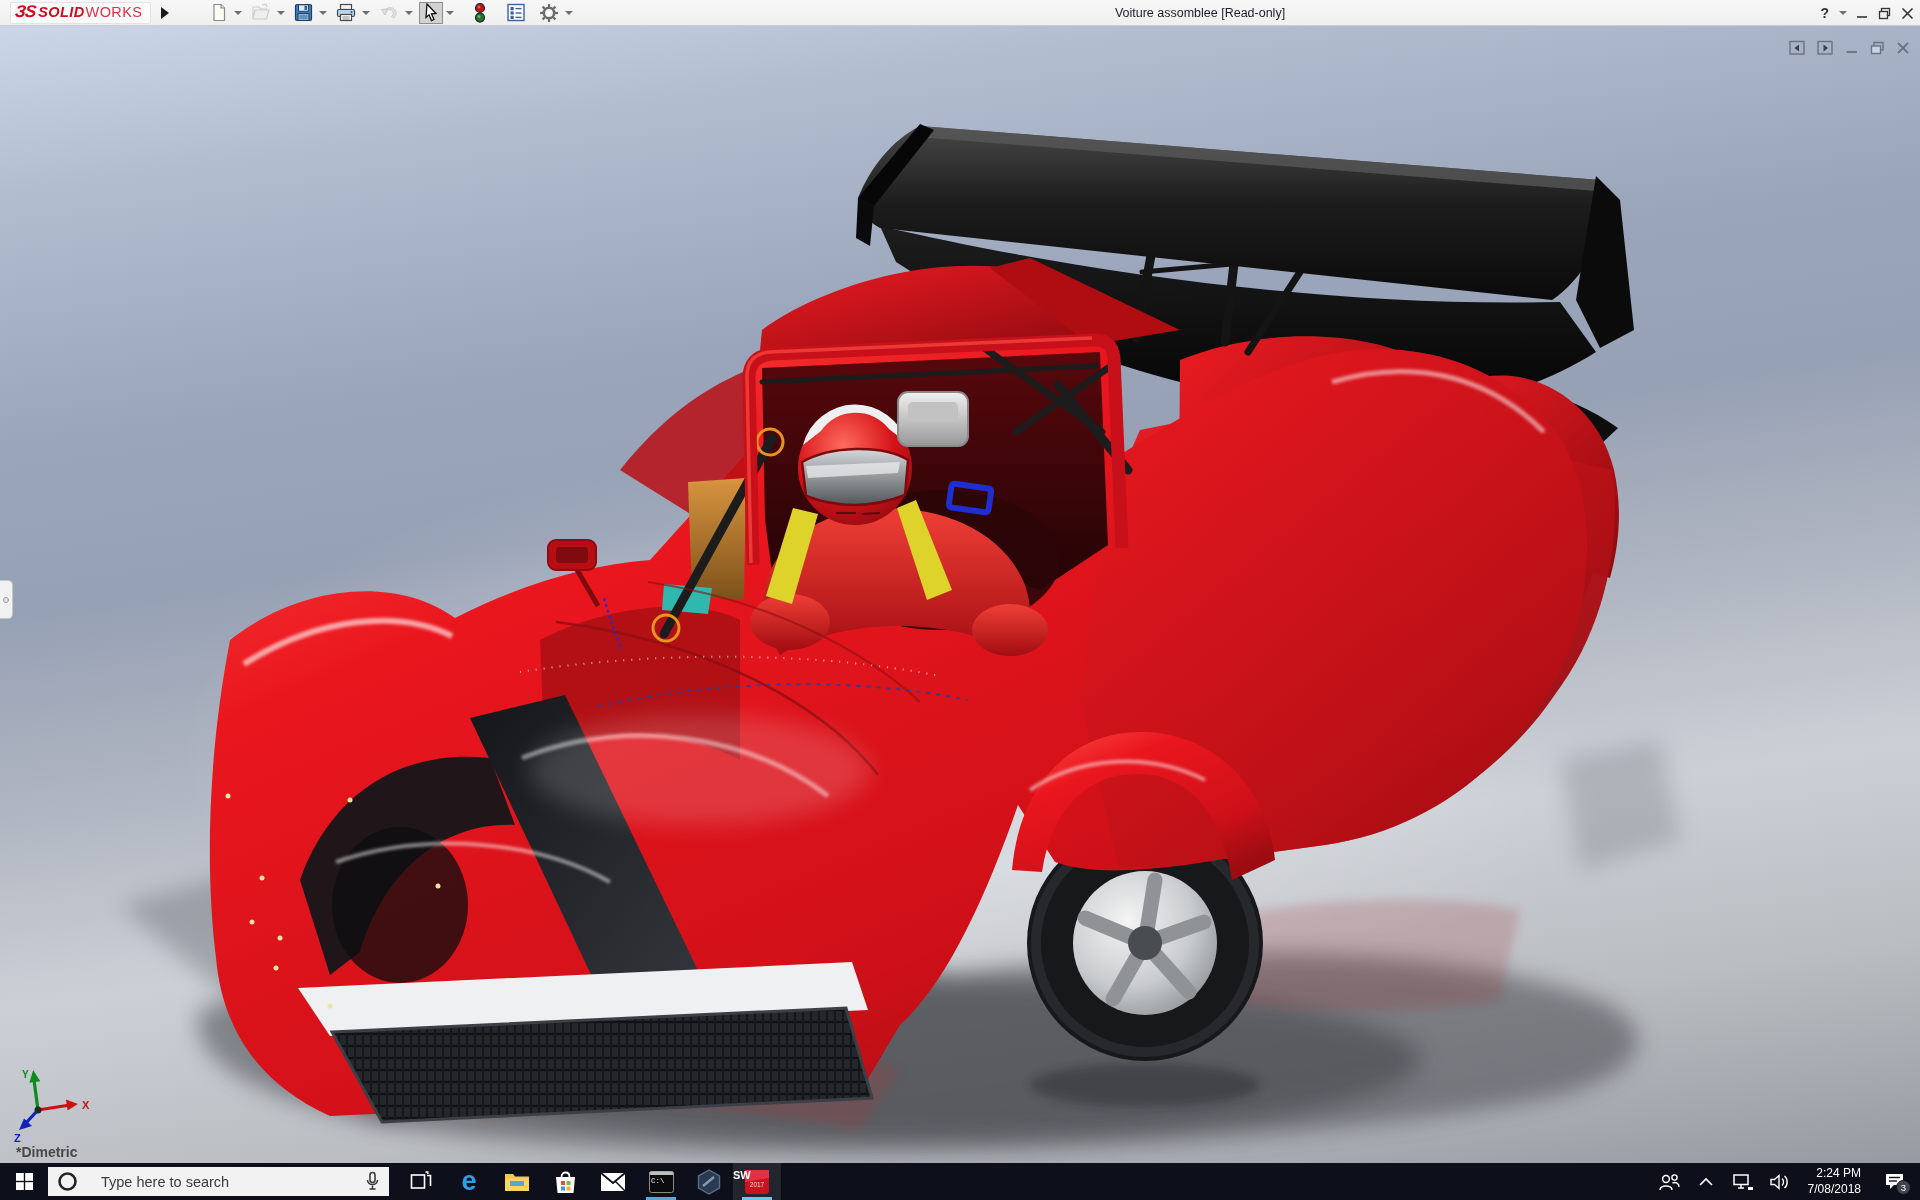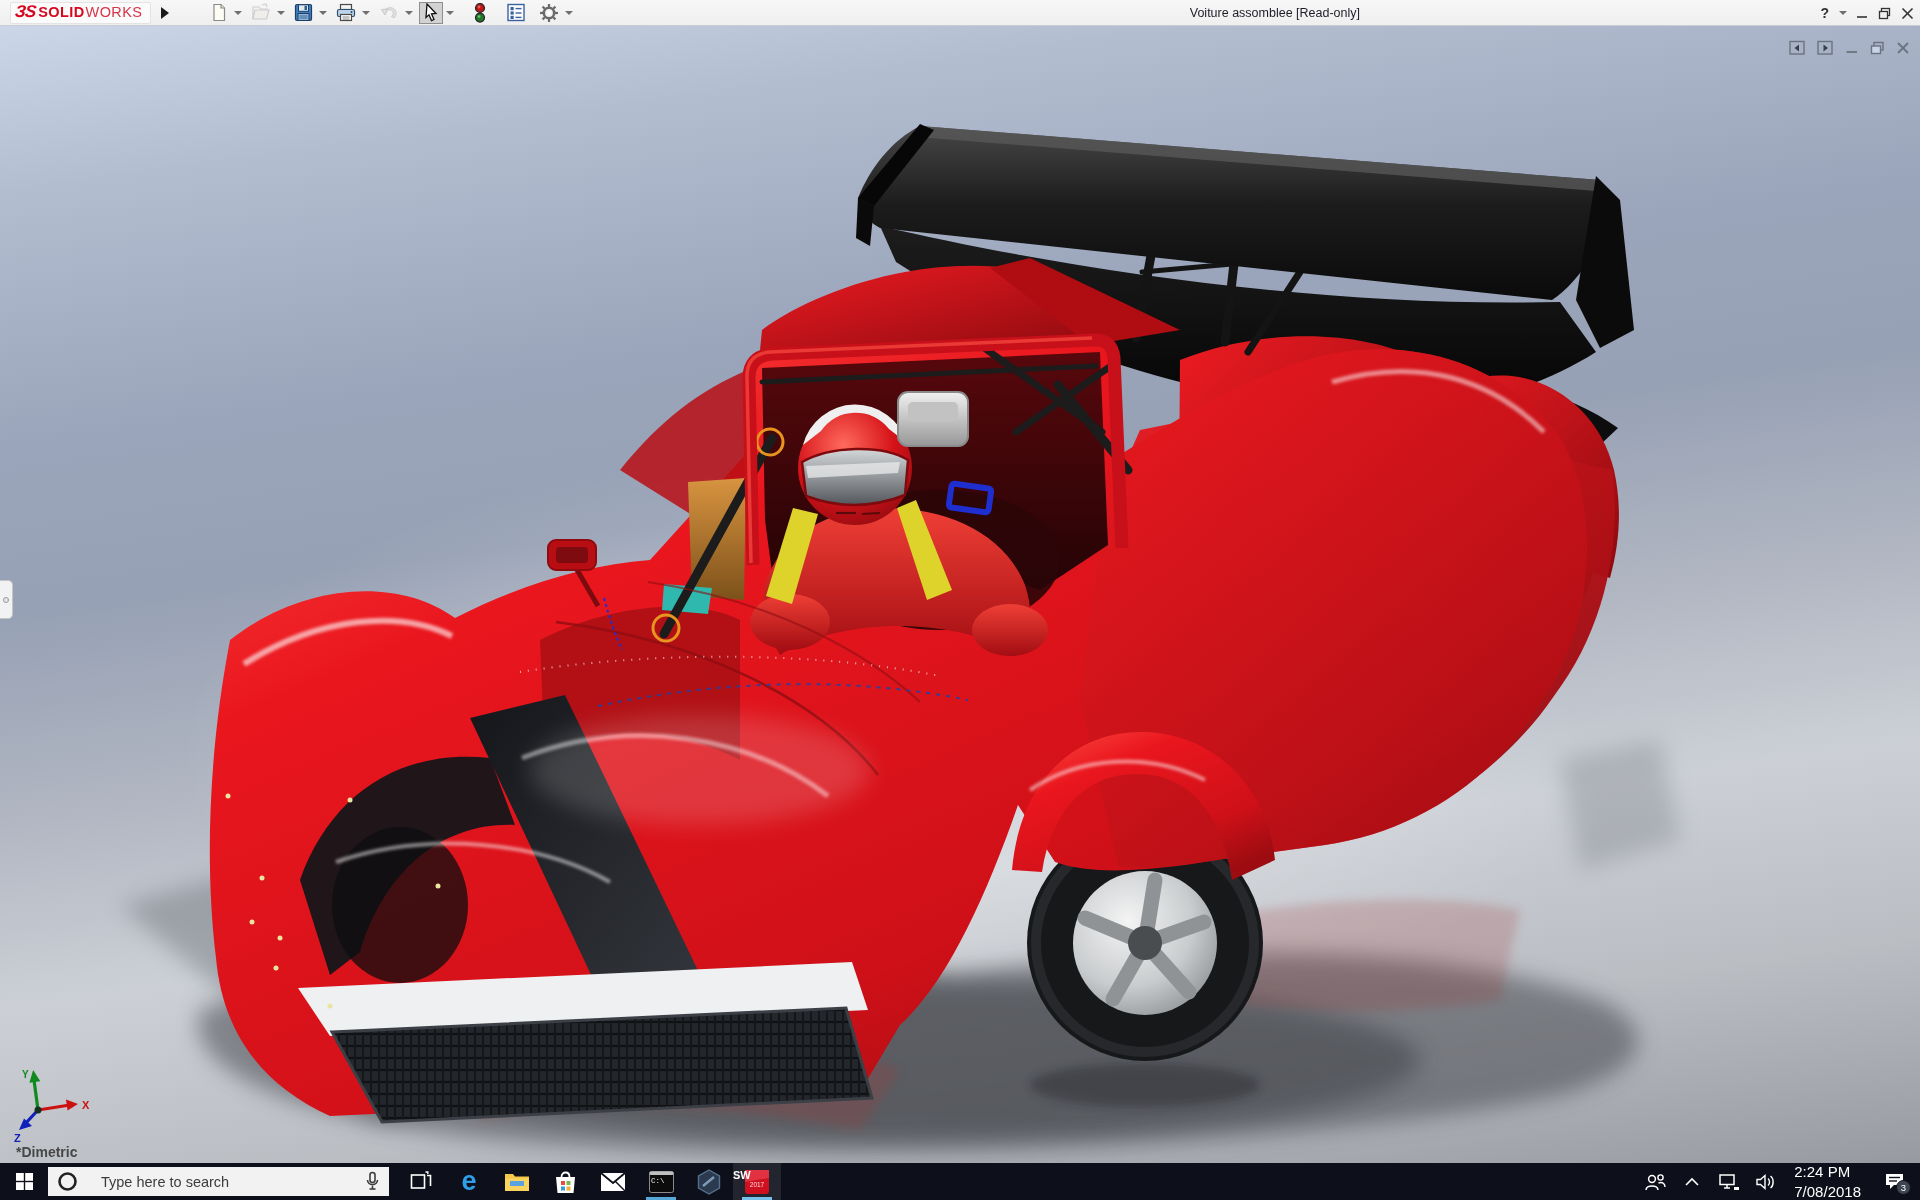--- a/index.html
+++ b/index.html
@@ -7,32 +7,32 @@
               font-family:"Liberation Sans", sans-serif; }
   #screen { position:relative; width:1920px; height:1200px; overflow:hidden; }
 
   
   .titlebar { position:absolute; top:0; left:0; width:1920px; height:26px;
               background:linear-gradient(#f7f7f7,#efefef); border-bottom:1px solid #c9ccd2;
               display:flex; align-items:center; z-index:30; }
   .logo { display:flex; align-items:baseline; gap:3px; margin-left:10px; padding:1px 8px 2px 4px;
           border:1px solid #e3e3e3; border-radius:2px; background:#fbfbfb; height:22px; align-items:center;}
   .logo .gl { color:#d40920; font-weight:bold; font-style:italic; font-size:17px; transform:skewX(-6deg); letter-spacing:-1px;}
-  .logo .so { color:#d40920; font-weight:bold; font-size:14.5px; letter-spacing:.4px; }
+  .logo .so { color:#d40920; font-weight:bold; font-size:14.5px; letter-spacing:.4px;font-style:italic; }
   .logo .wo { color:#d6354a; font-weight:normal; font-size:14.5px; letter-spacing:.4px; margin-left:-2px;}
   .flyout { width:0; height:0; border-top:6px solid transparent; border-bottom:6px solid transparent;
             border-left:8px solid #1a1a1a; margin:0 4px 0 10px; cursor:pointer;}
   .tgroup { display:flex; align-items:center; margin-left:34px; gap:1px; }
   .tbtn { height:22px; min-width:24px; display:flex; align-items:center; justify-content:center; padding:0 2px; border:1px solid transparent; }
   .tbtn.pressed { background:#d2d2d2; border:1px solid #8f8f8f; }
   .tbtn.disabled { opacity:.42; filter:grayscale(55%); }
   .caret { width:0; height:0; border-left:4px solid transparent; border-right:4px solid transparent;
            border-top:4px solid #6f6f6f; margin:0 5px 0 2px; cursor:pointer;}
   .apptitle { position:absolute; left:1040px; top:0; width:320px; height:38px; line-height:26px;
-              text-align:right; font-size:12.5px; color:#1d1d28; }
+              text-align:center; font-size:12.5px; color:#1d1d28; }
   .winctl { position:absolute; right:6px; top:0; height:26px; display:flex; align-items:center; gap:9px; }
   .winctl .q { font-size:14px; font-weight:bold; color:#333; padding:0 1px; cursor:pointer;}
   .wcsvg { cursor:pointer; display:block; }
 
   
   .viewport { position:absolute; top:26px; left:0; width:1920px; height:1137px; z-index:1;
     background:
       radial-gradient(ellipse 980px 430px at 46% 64%, rgba(255,255,255,.40), rgba(255,255,255,0) 72%),
       linear-gradient(172deg,#ccd6e9 0%,#b3bdd0 12%,#9aa5bb 30%,#97a1b5 42%,#aeb4c0 55%,#ccd0d6 70%,#babdc2 84%,#979ba1 100%);
   }
@@ -52,21 +52,21 @@
                padding:0 9px; gap:23px; cursor:text; }
   .searchbox input { flex:1; border:none; outline:none; background:transparent; font-size:14.5px;
                      color:#3c3c3c; font-family:"Liberation Sans",sans-serif;}
   .searchbox input::placeholder { color:#3c3c3c; opacity:1; }
   .appbtn { width:48px; position:relative; display:flex; align-items:center; justify-content:center; cursor:pointer;}
   .appbtn.active { background:rgba(255,255,255,.09); }
   .underline { position:absolute; bottom:0; left:9px; right:9px; height:2.6px; background:#56a8d8; }
   .underline.bright { background:#76c2ea; }
   .tray { position:absolute; right:0; top:0; height:37px; display:flex; align-items:center; gap:7px; padding-right:6px; }
   .trayic { width:30px; height:37px; display:flex; align-items:center; justify-content:center; cursor:pointer;}
-  .clock { color:#fff; font-size:15px; line-height:1.3; text-align:left; padding:0 6px; cursor:default; white-space:nowrap;}
+  .clock { color:#fff; font-size:12px; line-height:1.3; text-align:right; padding:0 6px; cursor:default; white-space:nowrap;}
   .action { position:relative; width:40px; height:37px; display:flex; align-items:center; justify-content:center; cursor:pointer;}
   .badge { position:absolute; right:3px; bottom:5px; width:15px; height:15px; border-radius:50%;
            background:#3e4451; color:#fff; font-size:9.5px; display:flex; align-items:center; justify-content:center;
            border:1px solid #0d0f1a;}
   .cmdtext { font-family:"Liberation Mono",monospace; }
 </style>
 </head>
 <body>
 
 <div id="screen">

